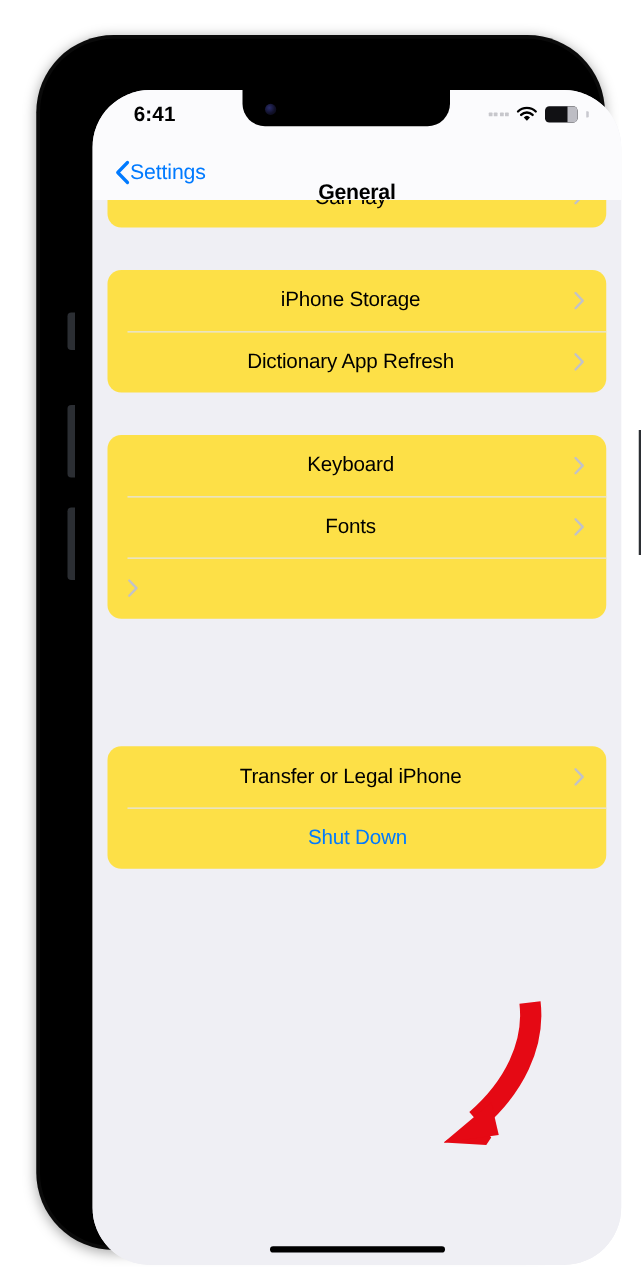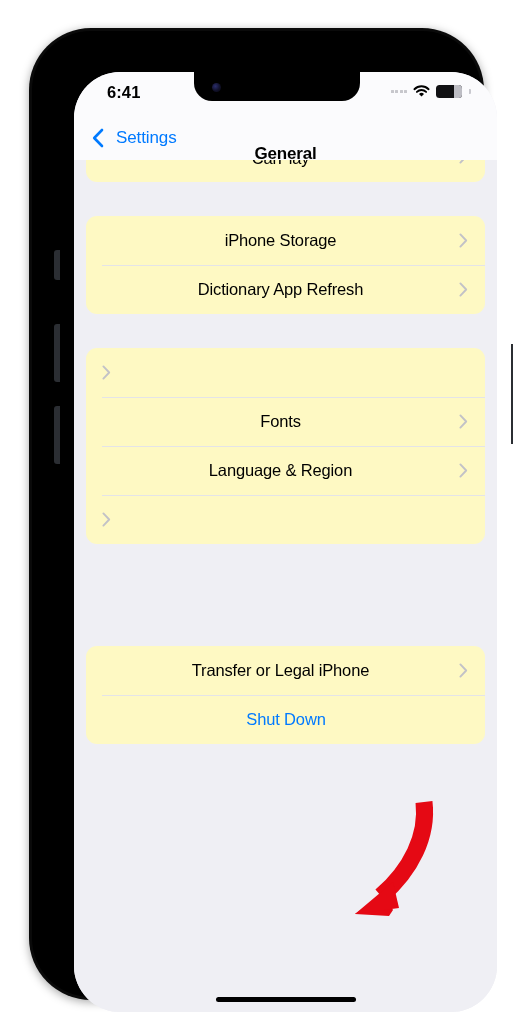--- a/index.html
+++ b/index.html
@@ -136,21 +136,21 @@
     width: 423px; height: 44px;
     background: #fbfbfd;
     z-index: 30;
   }
   #nav-back {
     position: absolute;
     left: 18px; top: 0;
     height: 44px;
     display: flex;
     align-items: center;
-    gap: 12px;
+    gap: 0;
     cursor: pointer;
   }
   #nav-back svg { display: block; }
   #nav-back-label {
     font-size: 17px;
     color: #007aff;
     letter-spacing: -0.1px;
   }
   #nav-title {
     position: absolute;
@@ -169,21 +169,21 @@
   #settings-list {
     position: absolute;
     left: 0; top: 88px;
     width: 423px; height: 852px;
     background: #efeff4;
     overflow: hidden;
   }
 
   .settings-group {
     margin: 0 12px;
-    background: #fef9c3;
+    background: #fde047;
     border-radius: 11px;
     overflow: hidden;
   }
   .settings-group.clipped-top { border-radius: 0 0 11px 11px; }
 
   .group-gap { height: 34px; }
 
   .settings-row {
     position: relative;
     display: flex;
@@ -324,36 +324,29 @@
             <span class="row-chevron">
               <svg width="9" height="15" viewBox="0 0 9 15" fill="none">
                 <path d="M1.4 1.4 L7.2 7.5 L1.4 13.6" stroke="#c2c2c7" stroke-width="1.9" stroke-linecap="round" stroke-linejoin="round"></path>
               </svg>
             </span>
           </div>
         </div>
         <div class="group-gap"></div>
         <div class="settings-group">
           <div class="settings-row">
+            <span class="row-label">Keyboard</span>
             <span class="row-chevron">
               <svg width="9" height="15" viewBox="0 0 9 15" fill="none">
                 <path d="M1.4 1.4 L7.2 7.5 L1.4 13.6" stroke="#c2c2c7" stroke-width="1.9" stroke-linecap="round" stroke-linejoin="round"></path>
               </svg>
             </span>
           </div>
           <div class="settings-row">
             <span class="row-label">Fonts</span>
-            <span class="row-chevron">
-              <svg width="9" height="15" viewBox="0 0 9 15" fill="none">
-                <path d="M1.4 1.4 L7.2 7.5 L1.4 13.6" stroke="#c2c2c7" stroke-width="1.9" stroke-linecap="round" stroke-linejoin="round"></path>
-              </svg>
-            </span>
-          </div>
-          <div class="settings-row">
-            <span class="row-label">Language &amp; Region</span>
             <span class="row-chevron">
               <svg width="9" height="15" viewBox="0 0 9 15" fill="none">
                 <path d="M1.4 1.4 L7.2 7.5 L1.4 13.6" stroke="#c2c2c7" stroke-width="1.9" stroke-linecap="round" stroke-linejoin="round"></path>
               </svg>
             </span>
           </div>
           <div class="settings-row">
             <span class="row-chevron">
               <svg width="9" height="15" viewBox="0 0 9 15" fill="none">
                 <path d="M1.4 1.4 L7.2 7.5 L1.4 13.6" stroke="#c2c2c7" stroke-width="1.9" stroke-linecap="round" stroke-linejoin="round"></path>

